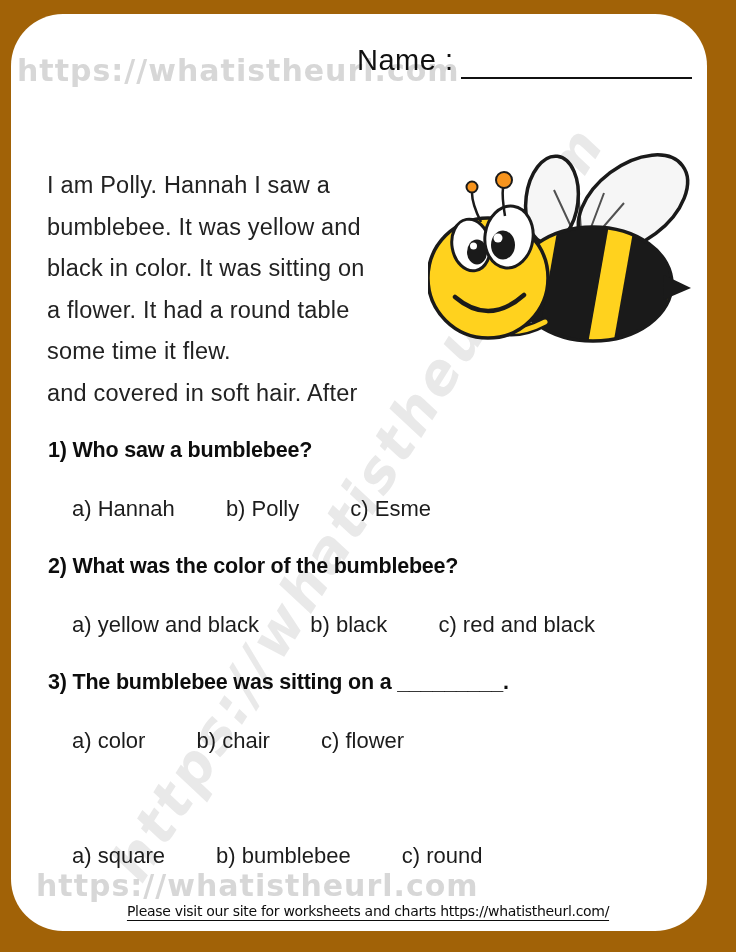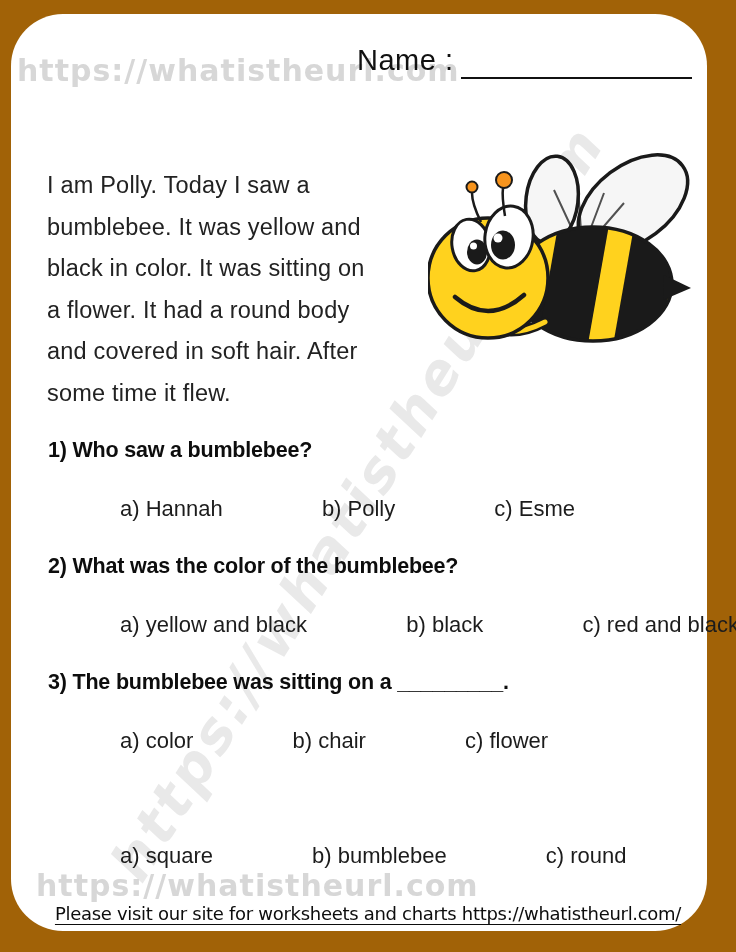--- a/index.html
+++ b/index.html
@@ -42,51 +42,51 @@
   }
   .bee { position:absolute; left:428px; top:148px; width:292px; height:204px; }
   .q {
     position:absolute; left:48px; white-space:nowrap;
     font-size:21.5px; font-weight:700; color:#0d0d0d; letter-spacing:-0.2px;
   }
   .opts {
     position:absolute; left:72px; white-space:nowrap;
     font-size:22px; color:#1c1c1c;
   }
-  .opts span { margin-right:45px;margin-left:48px; }
+  .opts span { margin-right:45px; }
   .opts span:last-child { margin-right:0; }
   .q1{top:438px} .o1{top:496px} .q2{top:554px} .o2{top:612px}
   .q3{top:670px} .o3{top:728px} .q4{top:786px} .o4{top:843px}
   .footer {
     position:absolute; left:0; top:903px; width:736px; text-align:center;
-    font-family:"DejaVu Sans", sans-serif; font-size:18px; color:#0d0d0d;
+    font-family:"DejaVu Sans", sans-serif; font-size:14px; color:#0d0d0d;
     text-decoration:underline; text-underline-offset:4px; letter-spacing:-0.3px;
   }
 </style>
 </head>
 <body>
 
 <div class="frame">
   <div class="card"></div>
 
   <div class="wm-h wm-top">https://whatistheurl.com</div>
   <div class="wm-diag">https://whatistheurl.com</div>
   <div class="wm-h wm-bottom">https://whatistheurl.com</div>
 
   <div class="name-label">Name :</div>
   <div class="name-line"></div>
 
 
   <div class="passage">
-    <div>I am Polly. Today I saw a</div>
+    <div>I am Polly. Hannah I saw a</div>
     <div>bumblebee. It was yellow and</div>
     <div>black in color. It was sitting on</div>
-    <div>a flower. It had a round body</div>
+    <div>a flower. It had a round table</div>
+    <div>some time it flew.</div>
     <div>and covered in soft hair. After</div>
-    <div>some time it flew.</div>
   </div>
 
   <svg class="bee" viewBox="0 0 292 204" xmlns="http://www.w3.org/2000/svg">
     <defs>
       <clipPath id="bodyclip">
           <ellipse cx="165" cy="136" rx="79" ry="57"></ellipse>
         </clipPath>
     </defs>
 
     <g>

